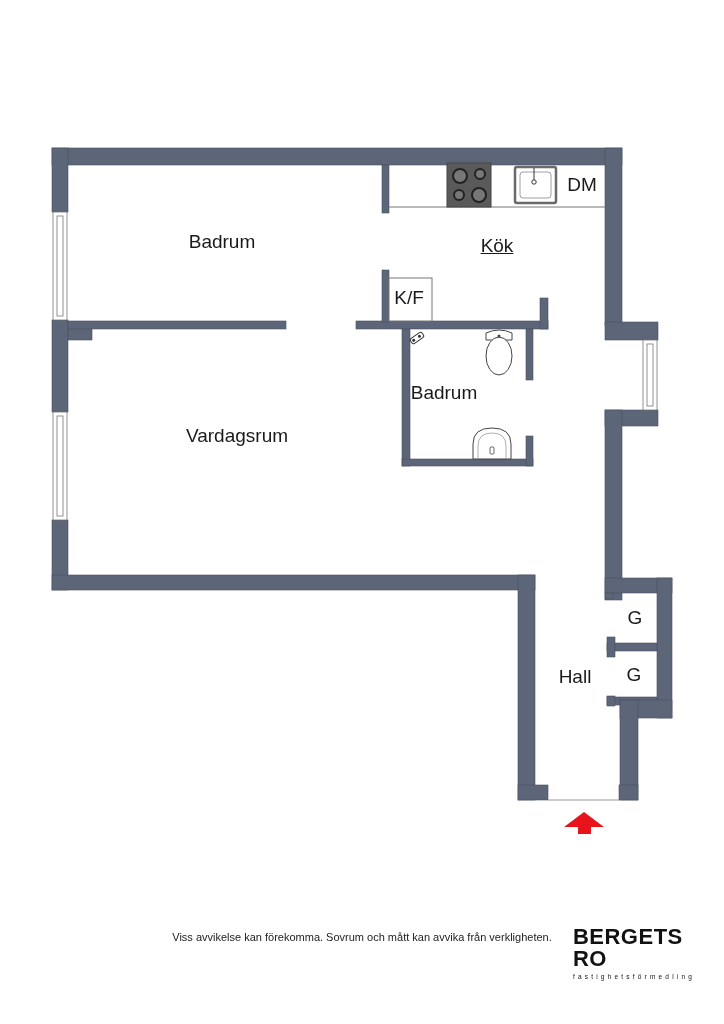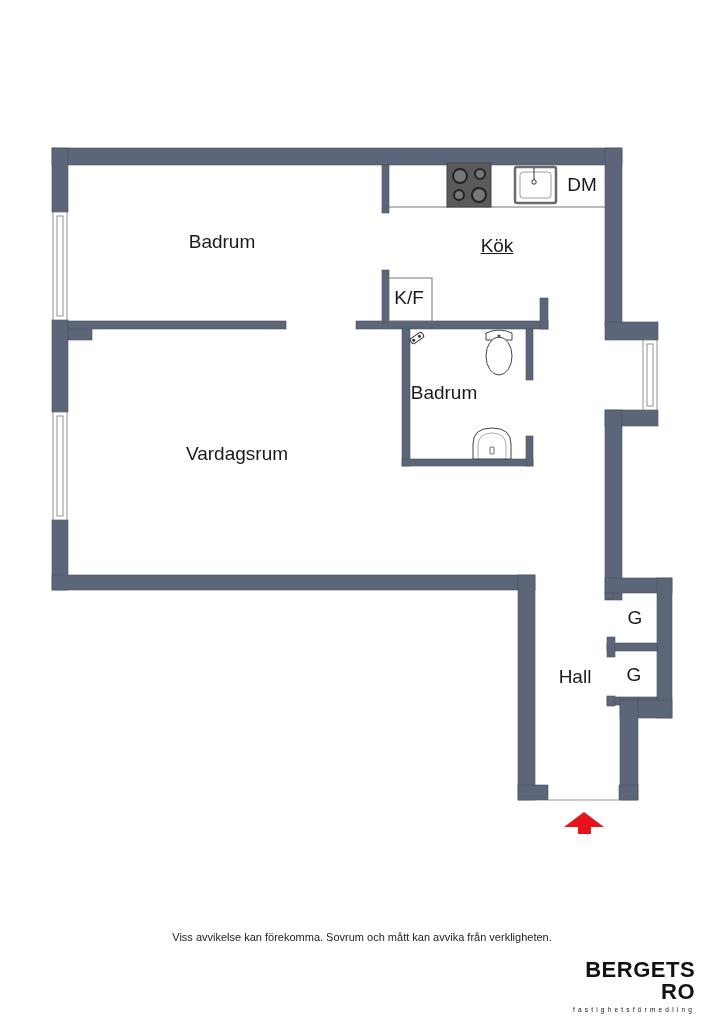--- a/index.html
+++ b/index.html
@@ -1,20 +1,20 @@
 <!DOCTYPE html>
 <html><head>
 <meta charset="utf-8">
 <style>
   html, body { margin: 0; padding: 0; background: #ffffff; }
   body { width: 724px; height: 1024px; position: relative; overflow: hidden; font-family: "Liberation Sans", sans-serif; }
   #plan { position: absolute; left: 0; top: 0; width: 724px; height: 1024px; }
   .label { position: absolute; font-family: "Liberation Sans", sans-serif; color: #1a1a1a; font-size: 19px; white-space: nowrap; transform: translate(-50%, -50%); }
   .disclaimer { position: absolute; left: 362px; top: 937px; transform: translate(-50%, -50%); font-size: 11px; color: #222; white-space: nowrap; font-family: "Liberation Sans", sans-serif; }
-  .brand { position: absolute; left: 634px; top: 986px; transform: translate(-50%, -50%); text-align: right; }
+  .brand { position: absolute; left: 634px; top: 953px; transform: translate(-50%, -50%); text-align: left; }
   .brand-name { font-family: "Liberation Sans", sans-serif; font-weight: bold; font-size: 22px; letter-spacing: 0.5px; color: #111; line-height: 22px; }
   .brand-sub { font-family: "Liberation Sans", sans-serif; font-size: 6.5px; letter-spacing: 3.2px; color: #111; margin-top: 3px; }
 </style>
 </head>
 <body>
 
 <svg id="plan" viewBox="0 0 724 1024" xmlns="http://www.w3.org/2000/svg">
   <g fill="#5c6678" stroke="#4a5262" stroke-width="0.6">
 
     <rect x="52" y="148" width="570" height="17"></rect>
@@ -131,21 +131,21 @@
     <rect x="490" y="447" width="4" height="7" rx="1" fill="#fff" stroke="#444" stroke-width="0.8"></rect>
   </g>
 
   <line x1="548" y1="800" x2="619" y2="800" stroke="#999" stroke-width="1"></line>
 
   <path d="M584 812 L604 827 L591 827 L591 834 L578 834 L578 827 L564 827 Z" fill="#e8141c"></path>
 </svg>
 
 <div class="label" style="left:222px; top:242px;">Badrum</div>
 <div class="label" style="left:497px; top:246px;text-decoration:underline;">Kök</div>
-<div class="label" style="left:237px; top:454px;">Vardagsrum</div>
+<div class="label" style="left:237px; top:436px;">Vardagsrum</div>
 <div class="label" style="left:444px; top:393px;">Badrum</div>
 <div class="label" style="left:575px; top:677px;">Hall</div>
 <div class="label" style="left:582px; top:185px;">DM</div>
 <div class="label" style="left:409px; top:298px;">K/F</div>
 <div class="label" style="left:635px; top:618px;">G</div>
 <div class="label" style="left:634px; top:675px;">G</div>
 
 <div class="disclaimer">Viss avvikelse kan förekomma. Sovrum och mått kan avvika från verkligheten.</div>
 
 <div class="brand">

